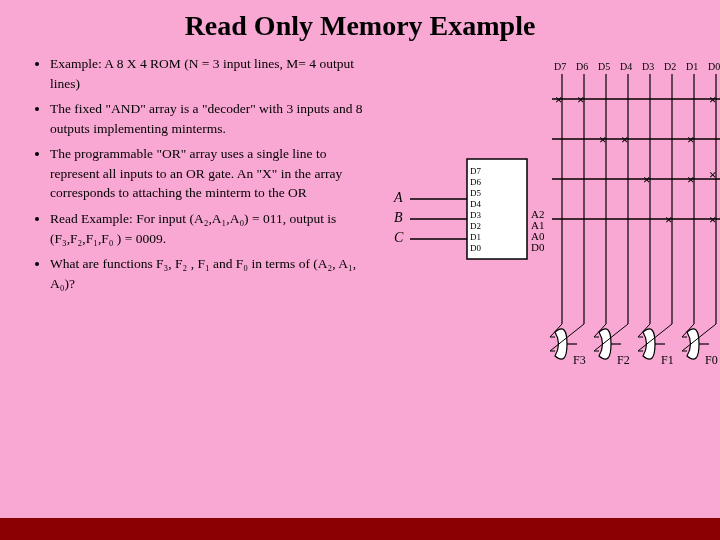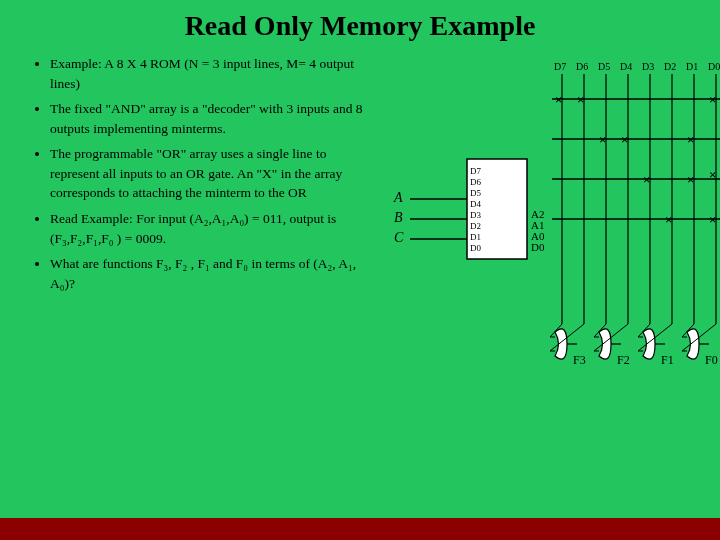--- a/index.html
+++ b/index.html
@@ -8,21 +8,21 @@
       height: 540px;
       background: #fff;
       font-family: 'Times New Roman', Times, serif;
       overflow: hidden;
       position: relative;
     }
 
     .page-container {
       width: 720px;
       height: 540px;
-      background: #22c55e;
+      background: #f9a8d4;
       padding: 10px 30px 10px 30px;
       position: relative;
     }
 
     .title {
       text-align: center;
       font-size: 28px;
       font-weight: bold;
       margin-bottom: 12px;
       color: #000;

